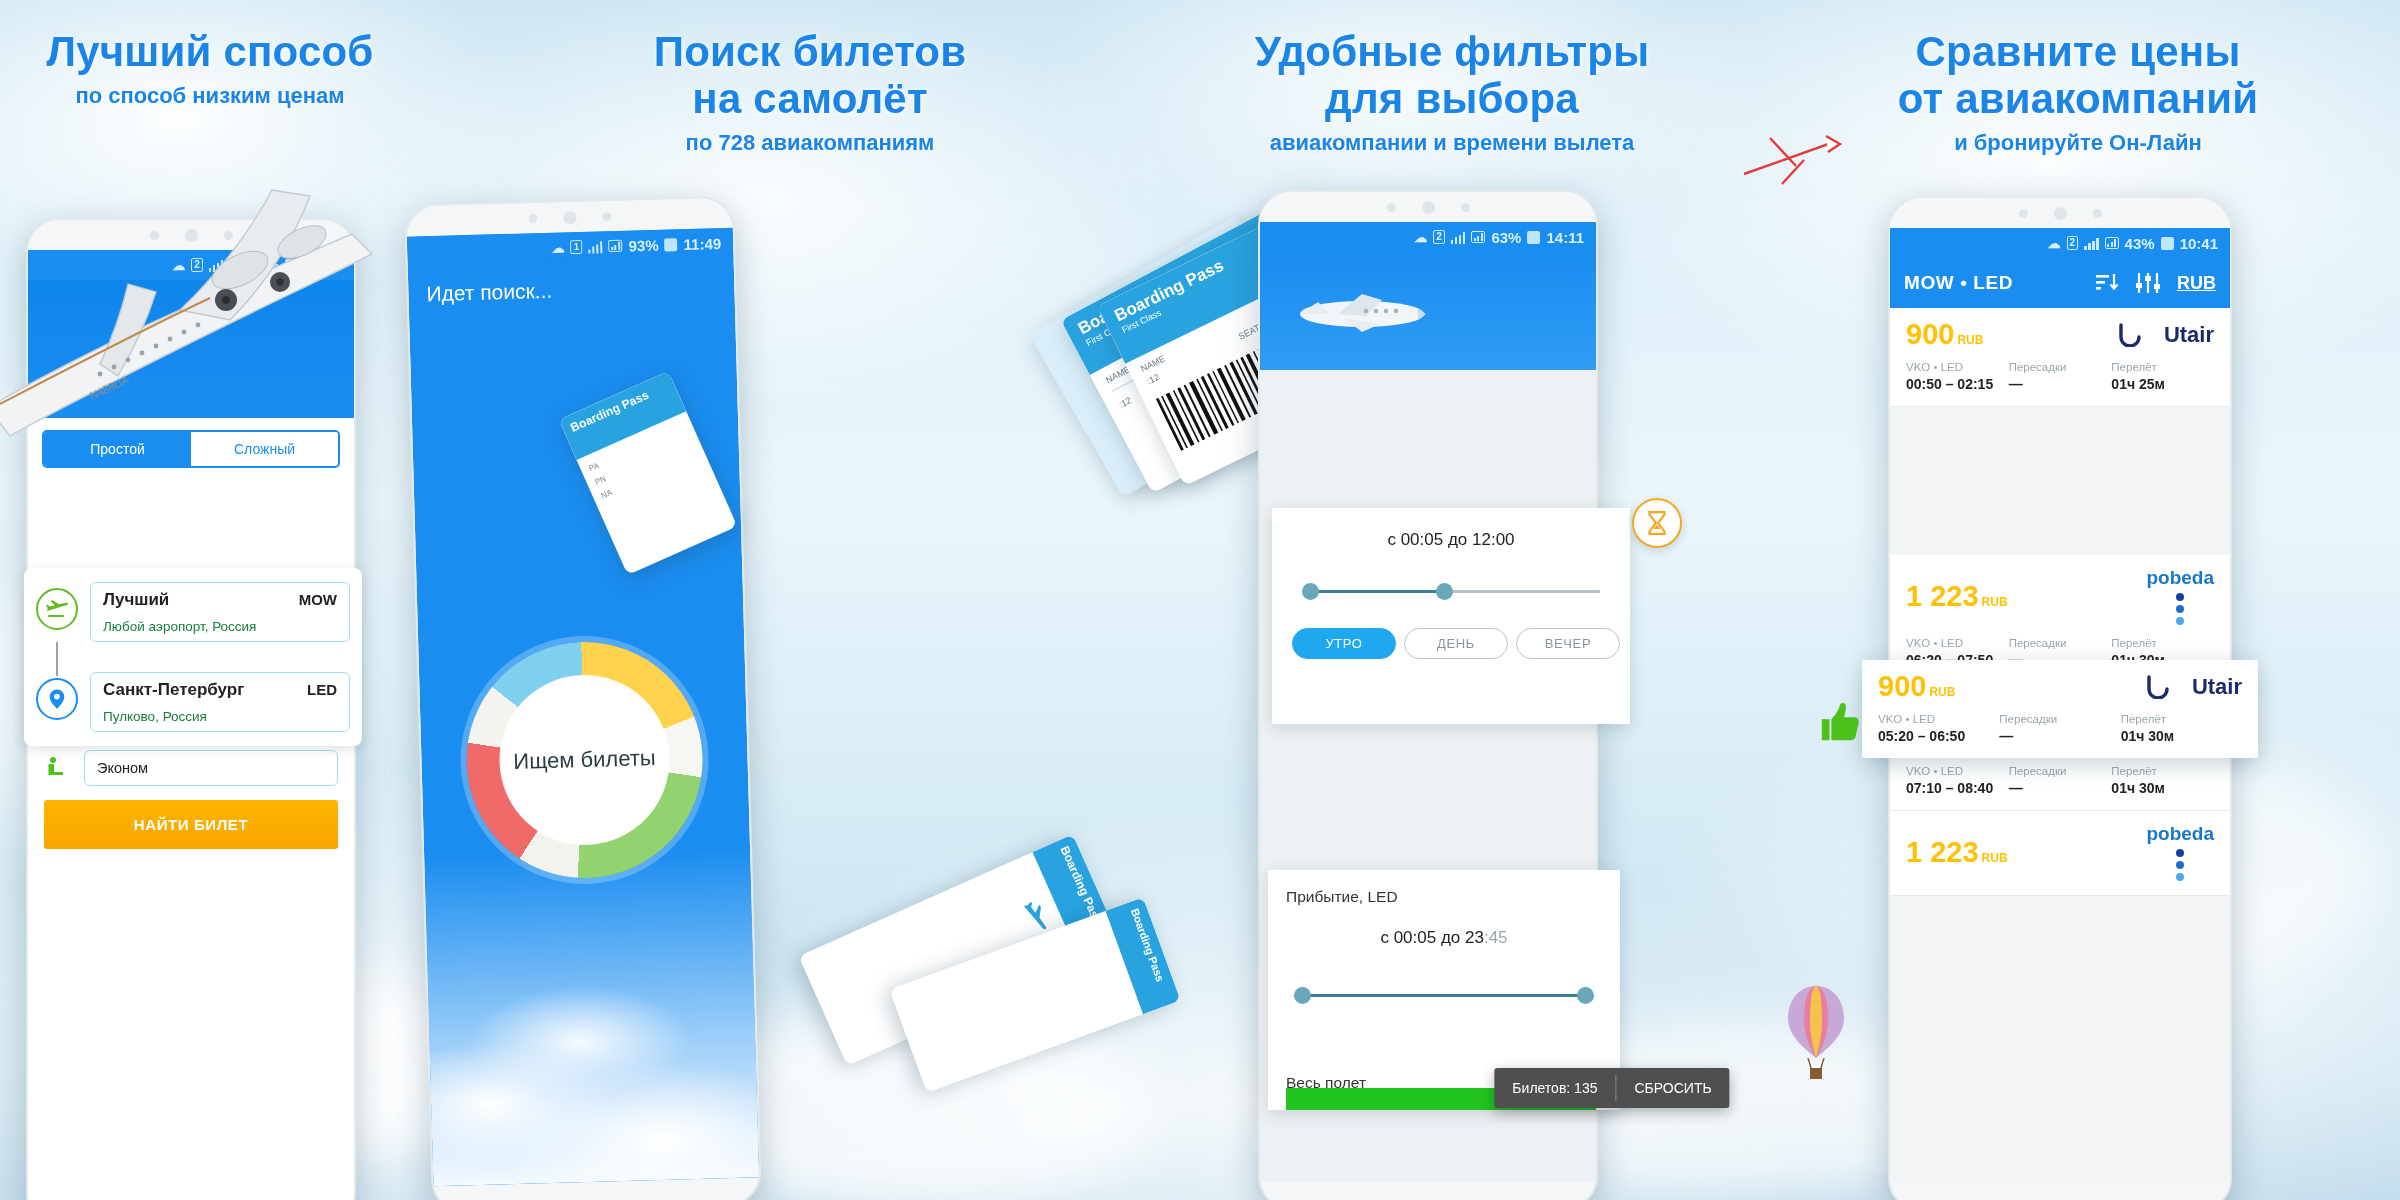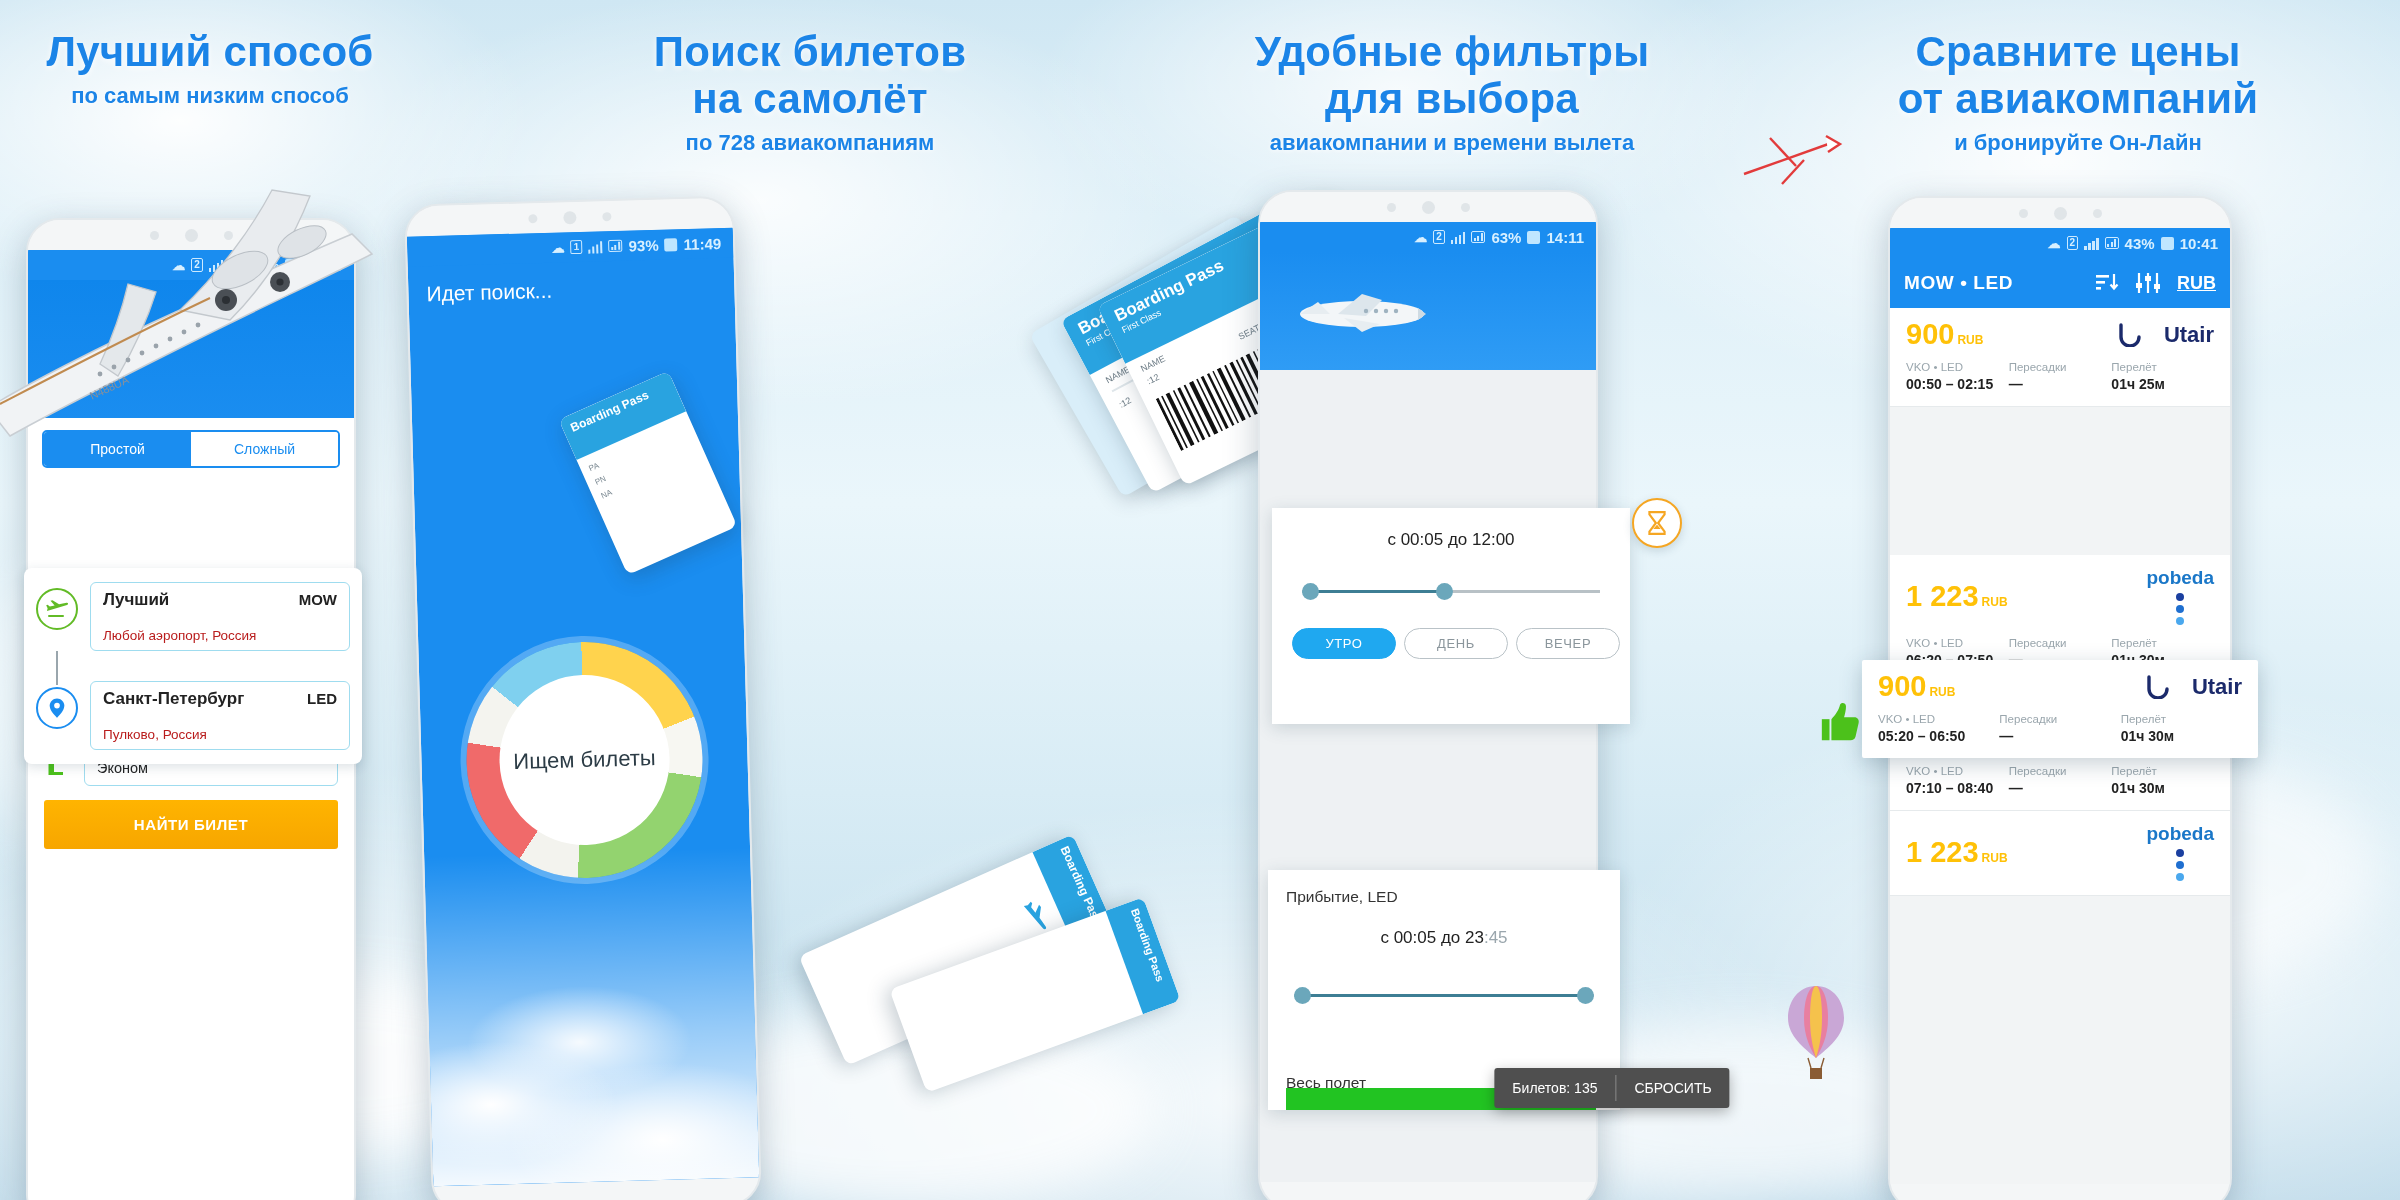--- a/index.html
+++ b/index.html
@@ -62,21 +62,21 @@
   .card{ background:#fff; border-radius:8px; box-shadow:0 3px 12px rgba(40,70,90,.16); }
   .routecard{ position:absolute; left:12px; top:190px; width:362px; padding:14px 12px;}
   .routerow{ display:flex; align-items:flex-start; gap:12px; }
   .circ{ width:42px; height:42px; border-radius:50%; border:2.4px solid #62bb26;
          display:flex; align-items:center; justify-content:center; flex:0 0 42px; margin-top:6px;}
   .circ.blue{ border-color:#1a8df0;}
   .fieldbox{ flex:1; border:1.4px solid #9fdcef; border-radius:6px; padding:7px 12px; }
   .fieldbox .top{ display:flex; justify-content:space-between; align-items:baseline;}
   .fieldbox .city{ font-size:17px; font-weight:bold; color:#222;}
   .fieldbox .code{ font-size:15px; font-weight:bold; color:#222;}
-  .fieldbox .sub{ font-size:13.5px; color:#b91c1c; margin-top:18px;}
+  .fieldbox .sub{ font-size:13.5px; color:#15803d; margin-top:9px;}
   .connector{ width:2px; height:34px; background:#9aa6ad; margin-left:20px;}
   .optrow{ display:flex; align-items:center; gap:14px; margin:0 16px 14px; }
   .optrow .ic{ width:26px; height:26px; flex:0 0 26px; display:flex; align-items:center; justify-content:center;}
   .optrow .inp{ flex:1; border:1.4px solid #9fdcef; border-radius:6px; padding:9px 12px;
                 font-size:14.5px; color:#222; background:#fff;}
   .optrow .inp.bold{ font-weight:bold;}
   .findbtn{ margin:4px 16px 0; background:linear-gradient(180deg,#ffb400,#f7a600); color:#fff;
             text-align:center; padding:16px 0; font-size:15px; font-weight:bold; letter-spacing:.6px;
             border-radius:3px;}
 
@@ -165,21 +165,21 @@
 
 <div class="cloudpatch" style="left:120px;top:980px;width:420px;height:170px;opacity:.85"></div>
 <div class="cloudpatch" style="left:640px;top:1010px;width:520px;height:200px;opacity:.8"></div>
 <div class="cloudpatch" style="left:1500px;top:1020px;width:480px;height:180px;opacity:.7"></div>
 <div class="cloudpatch" style="left:1980px;top:760px;width:400px;height:220px;opacity:.55"></div>
 <div class="cloudpatch" style="left:-40px;top:560px;width:260px;height:300px;opacity:.5"></div>
 
 <div class="headline" style="left:10px;top:28px;width:400px;">
   <div class="h1"><span>Лучший способ</span><br>
   </div>
-  <div class="h2">по самым низким способ</div>
+  <div class="h2">по способ низким ценам</div>
 </div>
 <div class="headline" style="left:620px;top:28px;width:380px;">
   <div class="h1"><span>Поиск билетов</span><br>
   <span>на самолёт</span></div>
   <div class="h2">по 728 авиакомпаниям</div>
 </div>
 <div class="headline" style="left:1232px;top:28px;width:440px;">
   <div class="h1"><span>Удобные фильтры</span><br>
   <span>для выбора</span></div>
   <div class="h2">авиакомпании и времени вылета</div>

